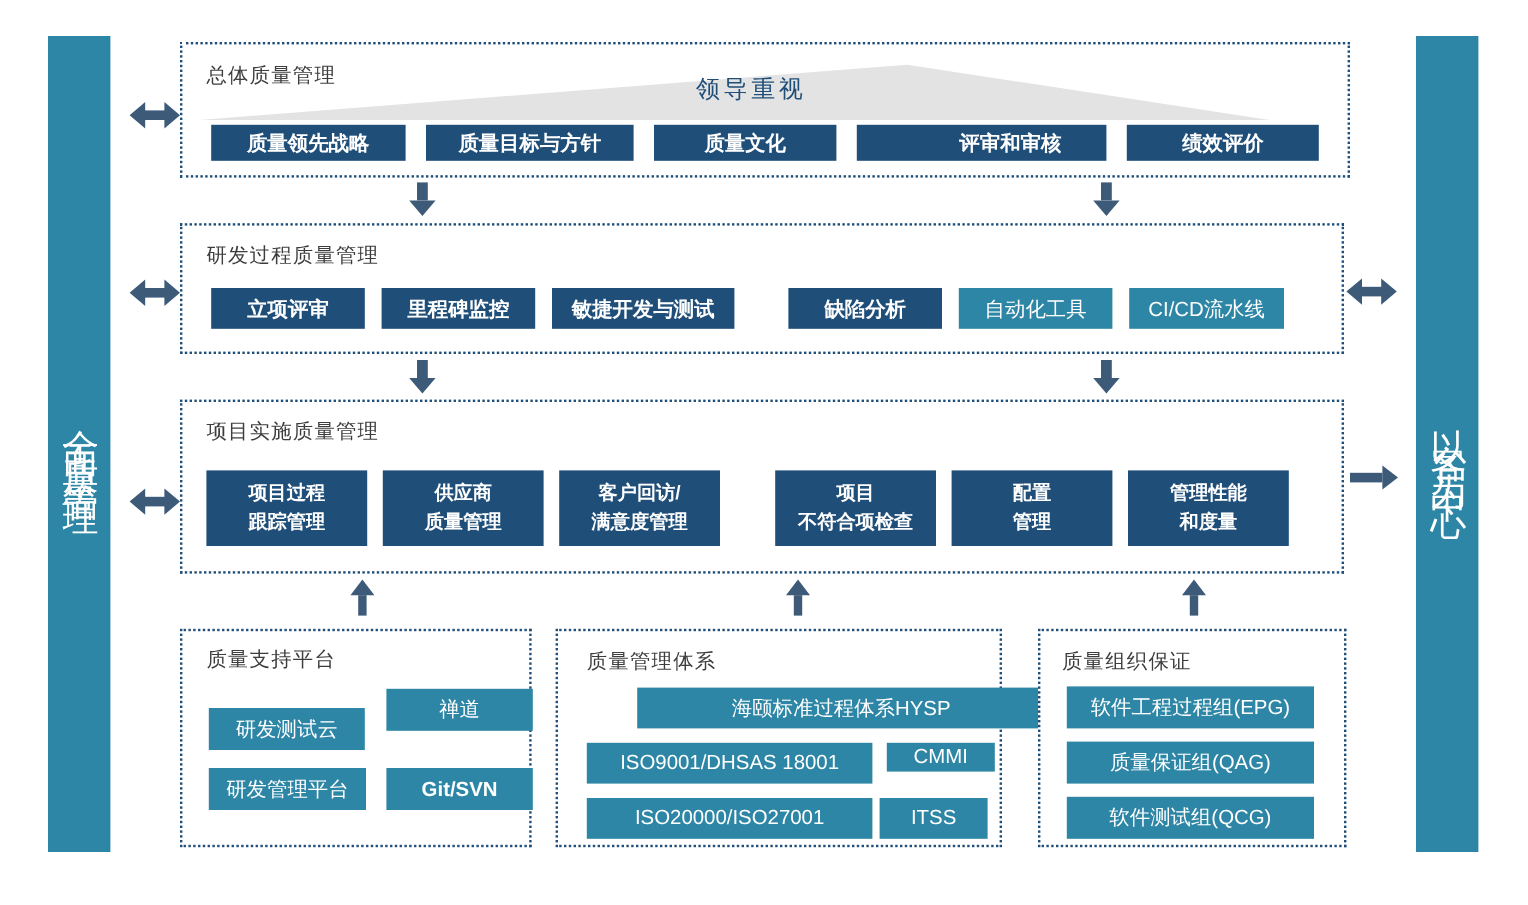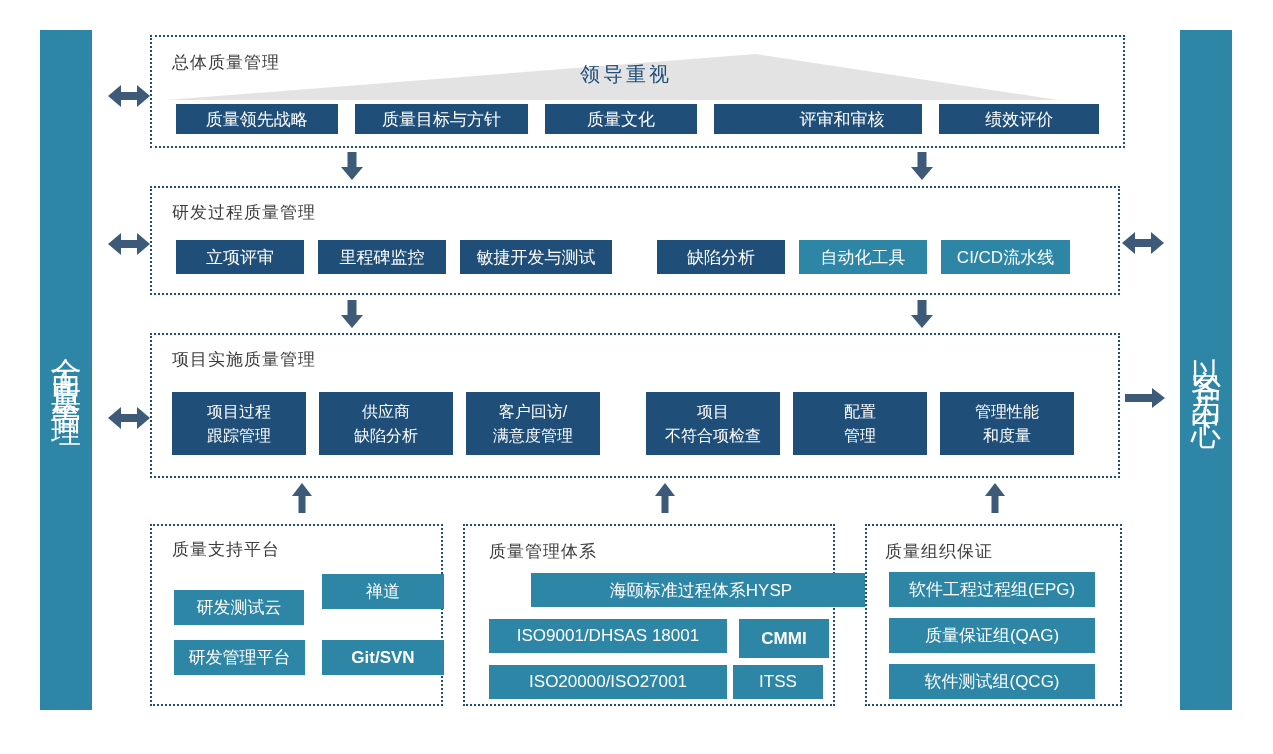--- a/index.html
+++ b/index.html
@@ -14,21 +14,21 @@
   .vbar-left{left:40px;}
   .vbar-right{left:1180px;}
 
   
   .dbox{position:absolute;border:2px dotted #1f4e79;background:#fff;box-sizing:border-box;}
   .dbox .title{position:absolute;font-size:17px;color:#3d3d3d;letter-spacing:1px;}
 
   
   .btn{display:flex;align-items:center;justify-content:center;color:#fff;
        font-size:17px;text-align:center;box-sizing:border-box;}
-  .navy{background:#1f4e79;}
+  .navy{background:#1f4e79;font-weight:bold;}
   .teal{background:#2d86a5;}
   .btn2{white-space:pre-line;font-size:16px;line-height:1.45;}
   .abs{position:absolute;}
 
   
   .tri-svg{position:absolute;left:14px;top:15px;width:892px;height:48px;}
   .banner{position:absolute;left:428px;top:24px;font-size:20px;color:#1f4e79;
           letter-spacing:3px;}
 
   
@@ -97,21 +97,21 @@
       <div class="btn teal" style="width:129px;">CI/CD流水线</div>
     </div>
   </div>
 
   <div class="dbox" style="left:150px;top:333px;width:970px;height:145px;">
     <div class="title" style="left:20px;top:13px;">项目实施质量管理</div>
     <div class="btnrow" style="left:20px;top:57px;gap:13px;height:63px;">
       <div class="btn navy btn2" style="width:134px;">项目过程
 跟踪管理</div>
       <div class="btn navy btn2" style="width:134px;">供应商
-缺陷分析</div>
+质量管理</div>
       <div class="btn navy btn2" style="width:134px;">客户回访/
 满意度管理</div>
       <div class="btn navy btn2" style="width:134px;margin-left:33px;">项目
 不符合项检查</div>
       <div class="btn navy btn2" style="width:134px;">配置
 管理</div>
       <div class="btn navy btn2" style="width:134px;">管理性能
 和度量</div>
     </div>
   </div>
@@ -121,21 +121,21 @@
     <div class="btn teal abs" style="left:22px;top:64px;width:130px;height:35px;">研发测试云</div>
     <div class="btn teal abs" style="left:170px;top:48px;width:122px;height:35px;">禅道</div>
     <div class="btn teal abs" style="left:22px;top:114px;width:131px;height:35px;">研发管理平台</div>
     <div class="btn teal abs bold" style="left:170px;top:114px;width:122px;height:35px;">Git/SVN</div>
   </div>
 
   <div class="dbox" style="left:463px;top:524px;width:372px;height:182px;">
     <div class="title" style="left:24px;top:14px;">质量管理体系</div>
     <div class="btn teal abs" style="left:24px;top:47px;width:340px;height:34px;margin-left:42px;">海颐标准过程体系HYSP</div>
     <div class="btn teal abs" style="left:24px;top:93px;width:238px;height:34px;">ISO9001/DHSAS 18001</div>
-    <div class="btn teal abs" style="left:274px;top:93px;width:90px;height:39px;font-weight:bold;">CMMI</div>
+    <div class="btn teal abs" style="left:274px;top:93px;width:90px;height:24px;">CMMI</div>
     <div class="btn teal abs" style="left:24px;top:139px;width:238px;height:34px;">ISO20000/ISO27001</div>
     <div class="btn teal abs" style="left:268px;top:139px;width:90px;height:34px;">ITSS</div>
   </div>
 
   <div class="dbox" style="left:865px;top:524px;width:257px;height:182px;">
     <div class="title" style="left:18px;top:14px;">质量组织保证</div>
     <div class="btn teal abs" style="left:22px;top:46px;width:206px;height:35px;">软件工程过程组(EPG)</div>
     <div class="btn teal abs" style="left:22px;top:92px;width:206px;height:35px;">质量保证组(QAG)</div>
     <div class="btn teal abs" style="left:22px;top:138px;width:206px;height:35px;">软件测试组(QCG)</div>
   </div>

